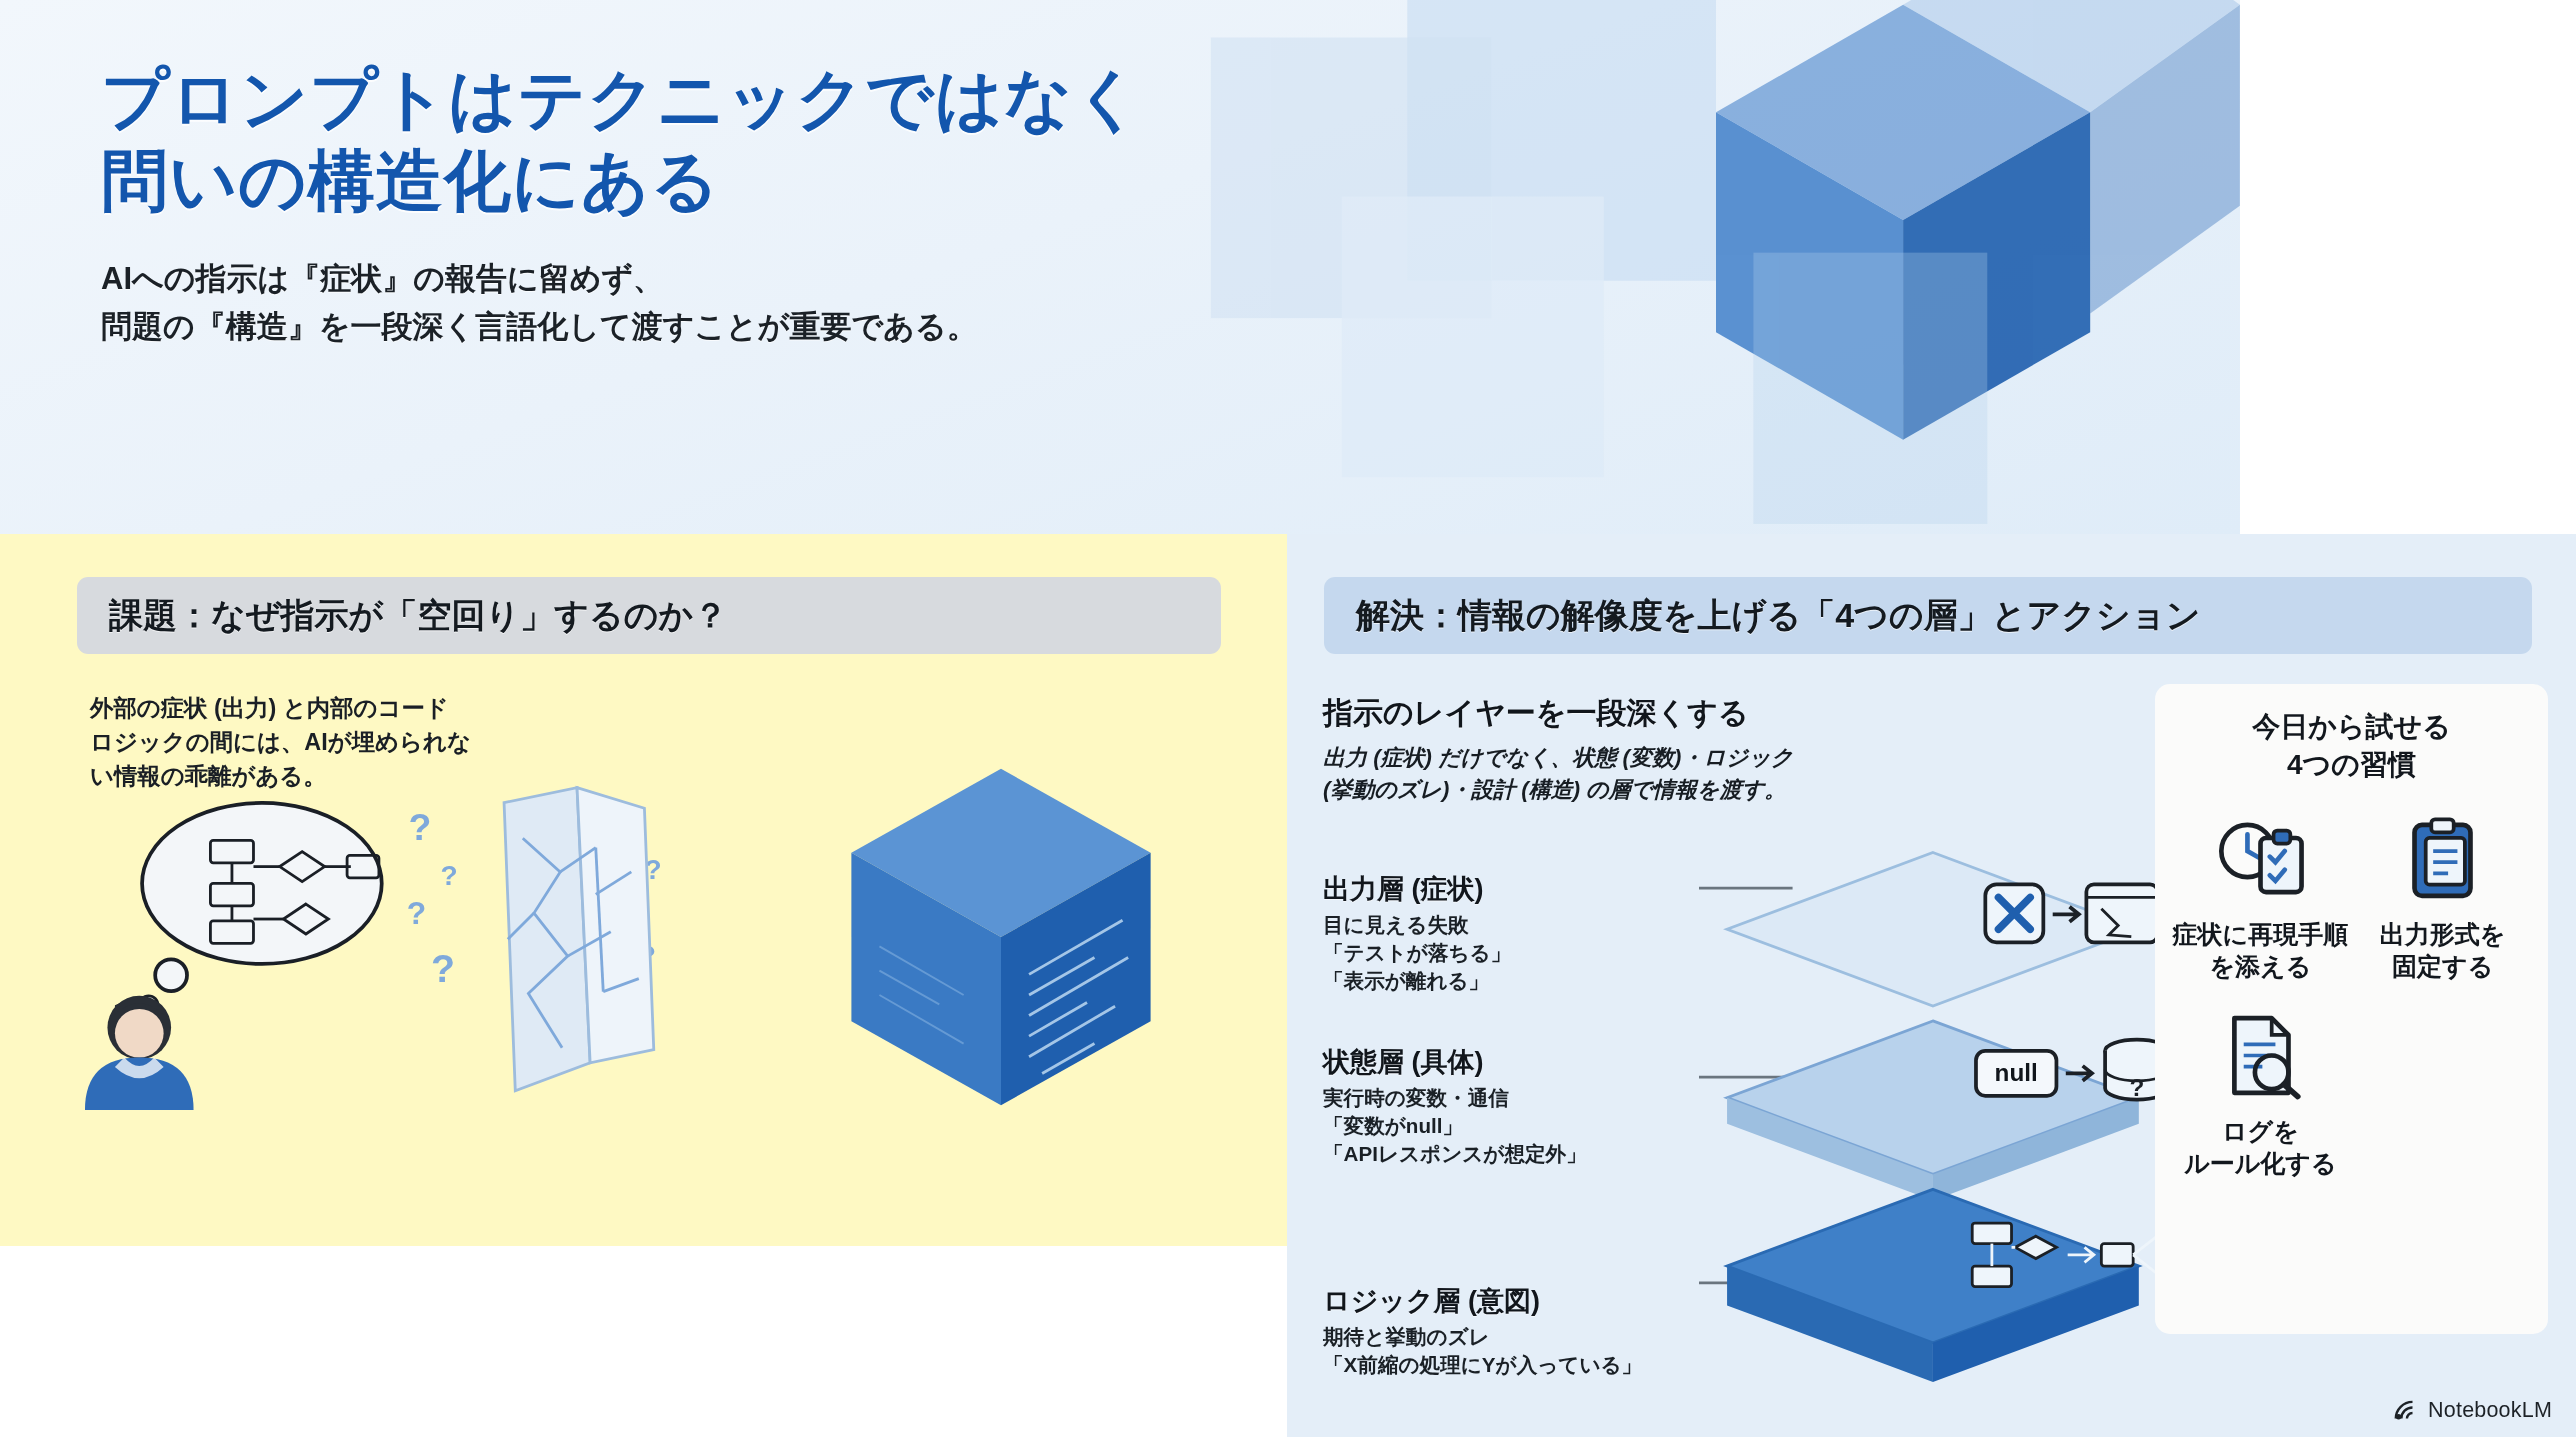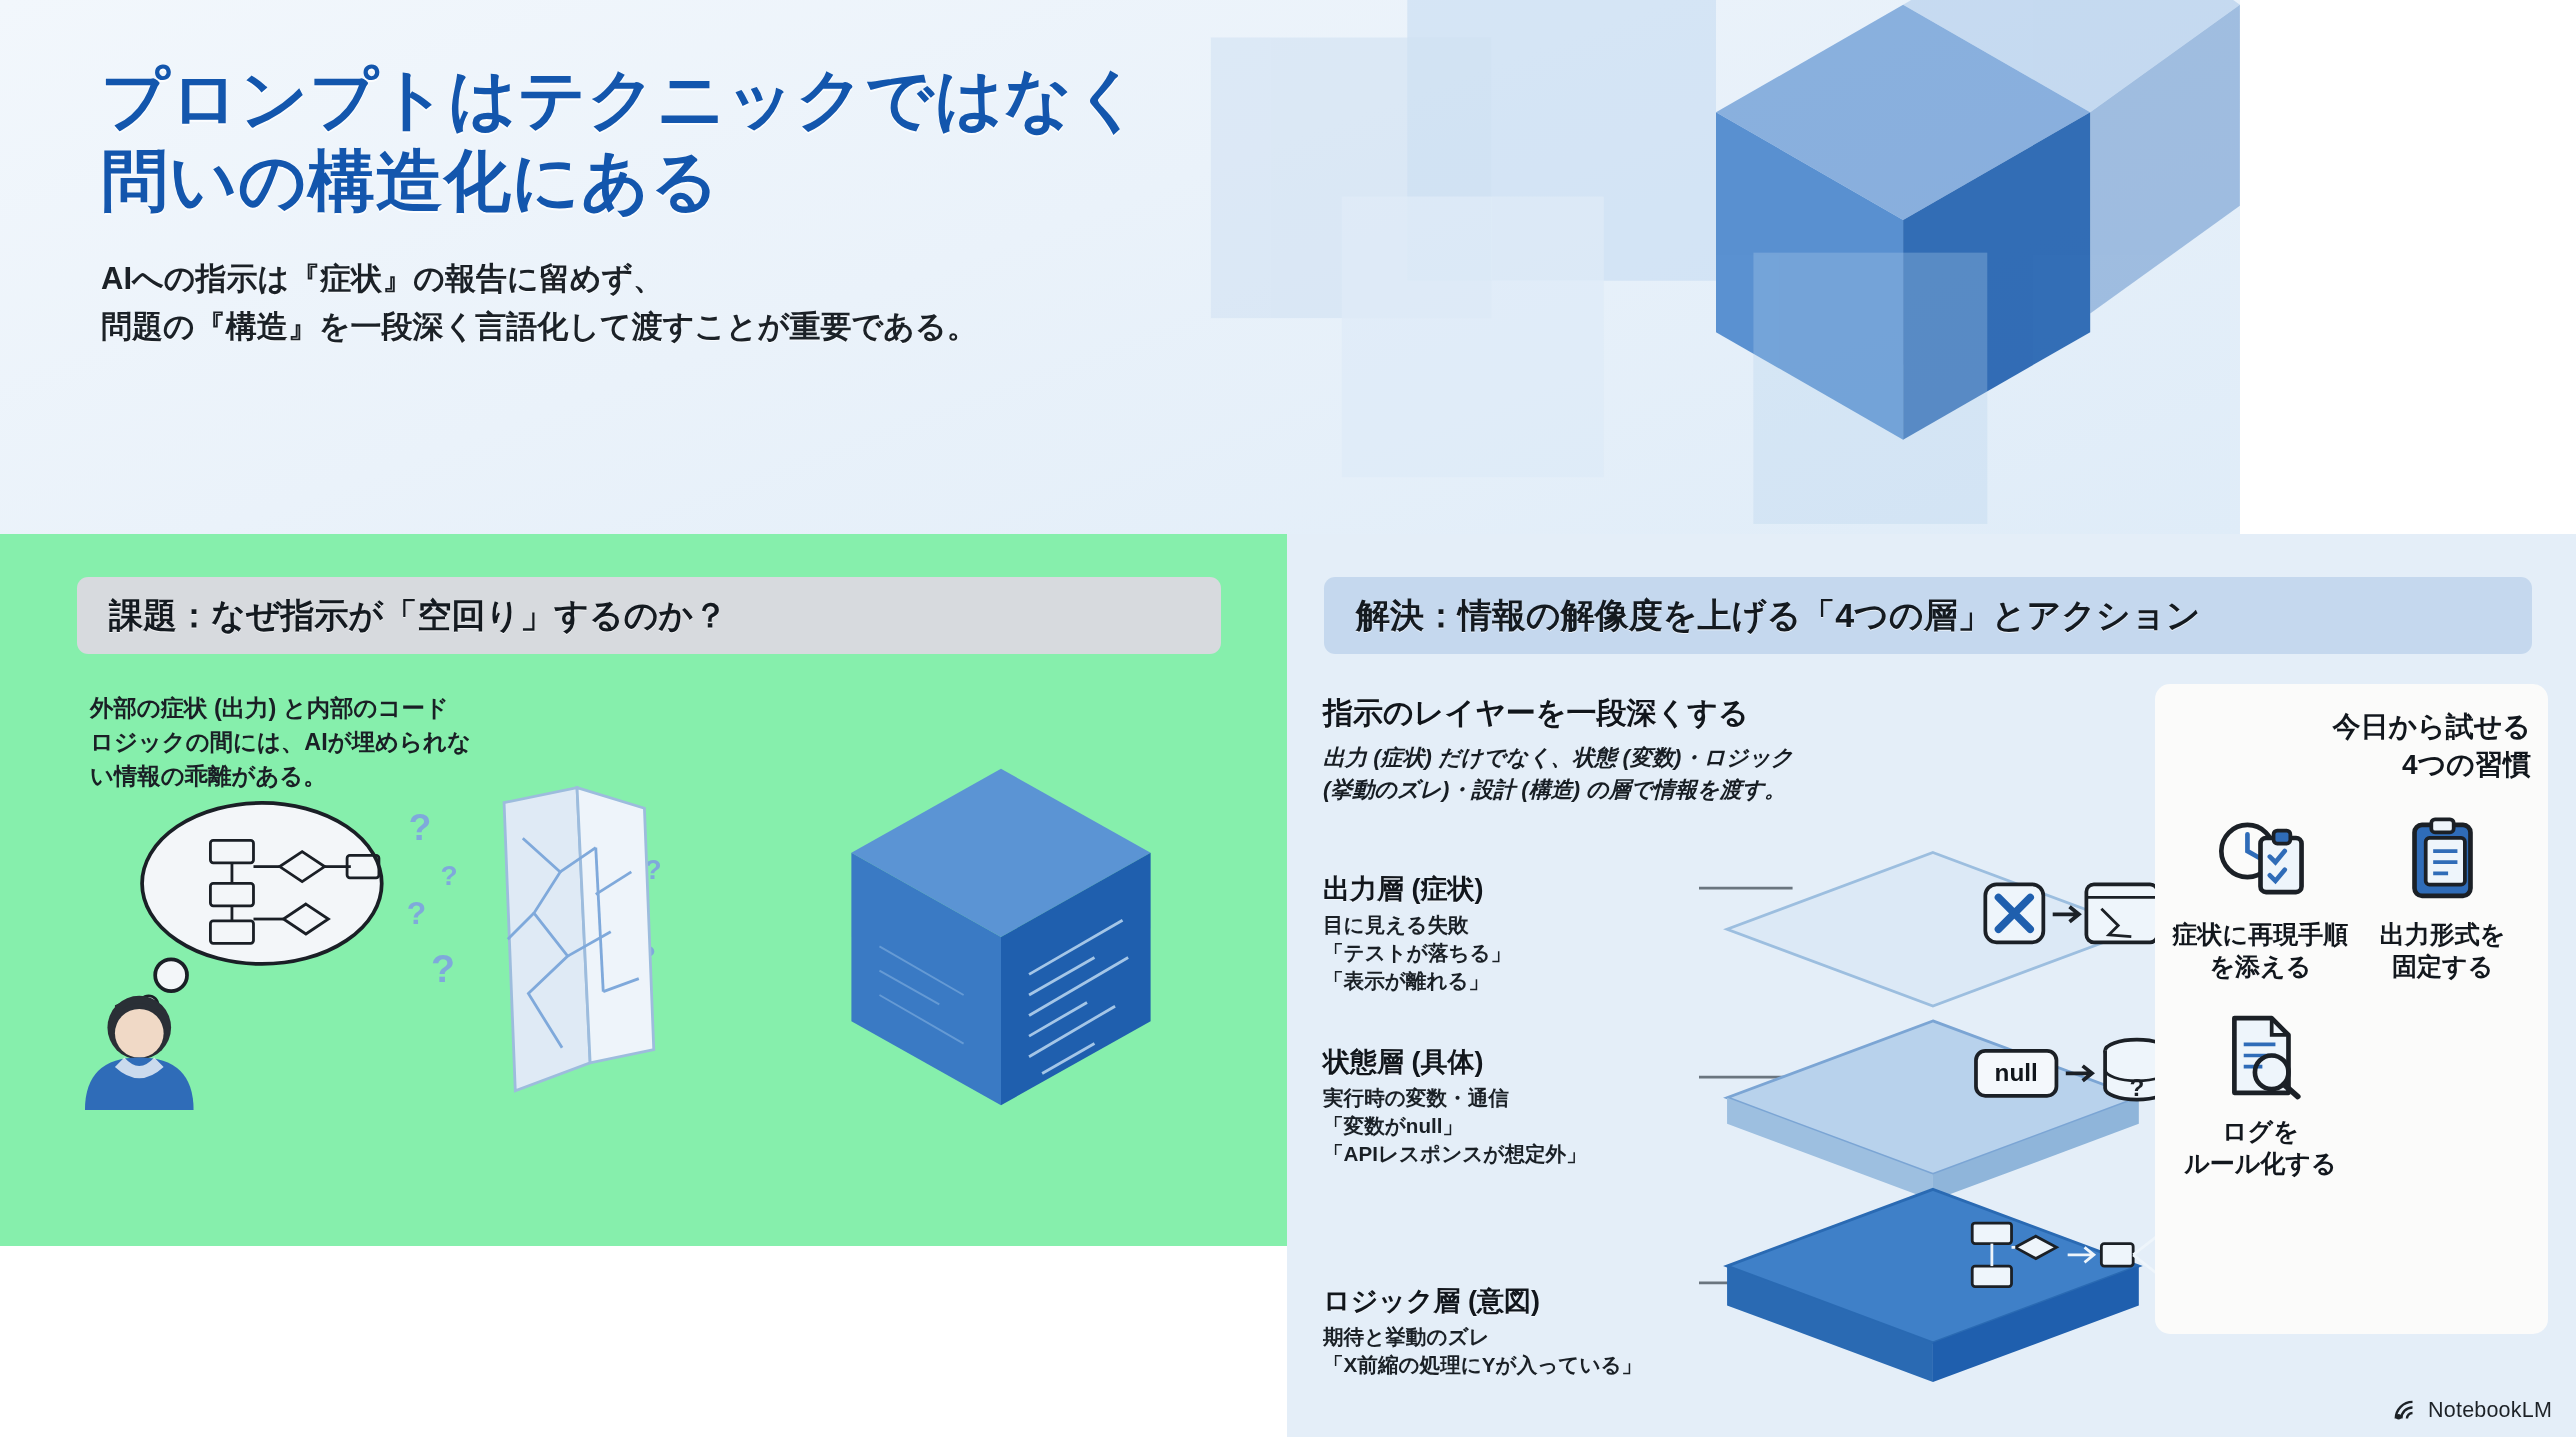--- a/index.html
+++ b/index.html
@@ -26,21 +26,21 @@
     text-shadow:0 1.9px 0 rgba(255,255,255,.8);
   }
   .hero-sub {
     margin-top:32px; color:#1b2127; font-weight:bold; font-size:31px;
     line-height:1.55; white-space:pre-line;
     text-shadow:0 0.9px 0 rgba(255,255,255,.7);
   }
 
   
   .columns { position:absolute; left:0; top:534px; width:2576px; height:904px; display:flex; }
-  .col-left { width:1303px; height:712px; background:#86efac; position:relative; }
+  .col-left { width:1303px; height:712px; background:#fef9c3; position:relative; }
   .col-right { width:1305px; height:904px; background:#e4eef8; position:relative; }
 
   .panel-head {
     position:absolute; height:77px; border-radius:11.2px;
     display:flex; align-items:center; padding-left:32px;
   }
   .panel-head span {
     font-size:34px; font-weight:bold; color:#141a20;
     text-shadow:0 0.9px 0 rgba(255,255,255,.65);
   }
@@ -86,21 +86,21 @@
   .lb-1 { top:337px; }
   .lb-2 { top:510px; }
   .lb-3 { top:749px; }
 
   .iso-art { position:absolute; left:412px; top:309px; width:655px; height:543px; }
   .habits {
     position:absolute; right:28px; top:150px; width:393px; height:650px;
     background:#fbfbfa; border-radius:15px; padding:24px 17px;
   }
   .habits-title {
-    text-align:right; font-size:28px; font-weight:bold; color:#12171d;
+    text-align:center; font-size:28px; font-weight:bold; color:#12171d;
     line-height:1.35; white-space:pre-line;
   }
   .habits-grid {
     margin-top:26px; display:grid; grid-template-columns:1fr 1fr;
     row-gap:24px; column-gap:5.6px;
   }
   .habit { display:flex; flex-direction:column; align-items:center; }
   .habit-ico { width:97px; height:97px; }
   .habit-label {
     margin-top:11.2px; text-align:center; font-size:25px; font-weight:bold;

